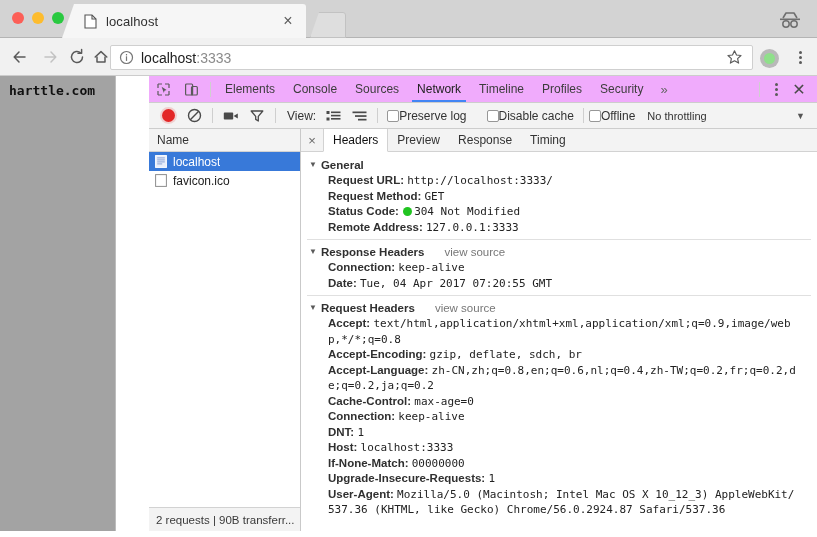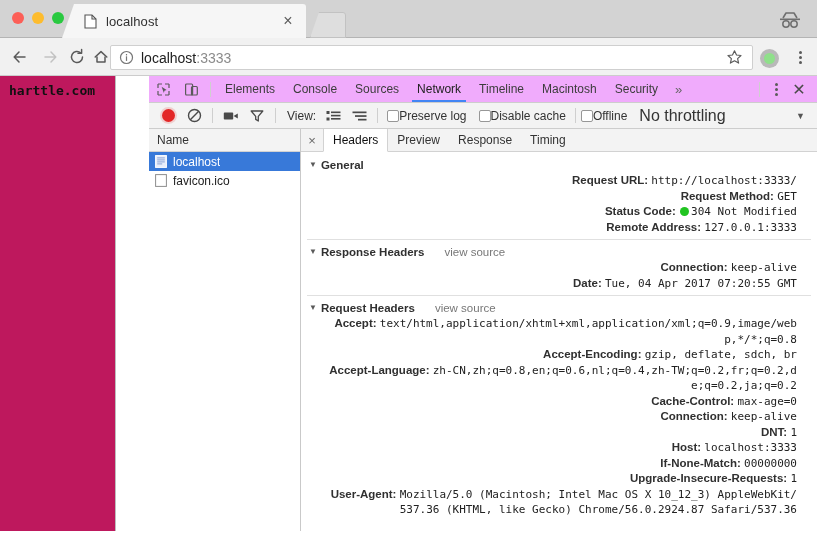--- a/index.html
+++ b/index.html
@@ -99,21 +99,21 @@
   .avatar i { display:block; width: 11px; height: 11px; border-radius: 50%; background: #8fe08a; }
   .menu-dots {
     position: absolute; left: 792px; top: 9px; width: 16px; height: 20px;
     display: flex; flex-direction: column; align-items: center; justify-content: center; gap: 2px;
   }
   .menu-dots span { width: 3px; height: 3px; border-radius: 50%; background: #5a5a5a; display:block; }
 
   
   .viewport {
     position: absolute; left: 0; top: 76px; width: 116px; height: 455px;
-    background: #be185d; border-right: 1px solid #bdbdbd;
+    background: #a3a3a3; border-right: 1px solid #bdbdbd;
   }
   .page-text {
     position: absolute; left: 9px; top: 7px;
     font-family: "DejaVu Sans Mono", "Liberation Mono", monospace;
     font-size: 13px; font-weight: bold; color: #111;
   }
 
   
   .devtools {
     position: absolute; left: 149px; top: 76px; width: 668px; height: 455px;
@@ -157,21 +157,21 @@
     box-shadow: 0 0 0 2px rgba(227,38,38,0.17);
   }
   .nw-btn { width: 26px; height: 24px; display:flex; align-items:center; justify-content:center; color:#4a4a4a; }
   .nw-label { font-size: 12px; color: #333; margin: 0 4px 0 6px; }
   .cb-wrap { display: flex; align-items: center; margin-right: 4px; }
   .cb {
     width: 12px; height: 12px; border: 1px solid #979797; border-radius: 2px;
     background: #fff; display:block; flex:none;
   }
   .cb-text { font-size: 12px; color: #333; white-space: nowrap; }
-  .throttle-text { font-size: 16px; color: #333; margin-left: 8px; white-space: nowrap; }
+  .throttle-text { font-size: 11px; color: #333; margin-left: 8px; white-space: nowrap; }
   .throttle-caret { margin-left: auto; margin-right: 12px; font-size: 9px; color: #555; }
 
   
   .dt-body { position: relative; height: calc(455px - 27px - 26px); display: flex; }
   .nw-left {
     position: relative; width: 152px; border-right: 1px solid #c9c9c9;
     background: #fff; display: flex; flex-direction: column;
   }
   .nw-left-head {
     height: 23px; background: #f3f3f3; border-bottom: 1px solid #d2d2d2;
@@ -215,21 +215,20 @@
     display: flex; align-items: center; gap: 4px;
     font-size: 11.5px; font-weight: bold; color: #303030;
     padding: 1px 0 2px 8px;
   }
   .caret { font-size: 8px; color: #5a5a5a; display: inline-block; line-height: 1; }
   .view-source { font-weight: normal; color: #777; margin-left: 16px; font-size: 11.5px; }
   .kv {
     padding-left: 27px; padding-right: 20px;
     font-size: 11.5px; color: #222; line-height: 15.5px;
     word-break: break-all;
-    text-align: right;
   }
   .k { font-weight: bold; color: #303030; }
   .v { font-family: "DejaVu Sans Mono", "Liberation Mono", monospace; font-size: 11px; color: #222; }
   .status-dot {
     display: inline-block; width: 9px; height: 9px; border-radius: 50%;
     background: #21c421; margin: 0 2px 0 1px; vertical-align: -1px;
   }
   .divider { height: 1px; background: #e0e0e0; margin: 4px 6px 5px 6px; }
 </style>
 </head>
@@ -338,21 +337,21 @@
               <rect x="7.5" y="4.5" width="5.8" height="8.5" rx="1" fill="none" stroke="#5a5a5a" stroke-width="1.2"></rect>
             </svg>
       </span>
       <span class="vsep"></span>
 
       <span class="dt-tab">Elements</span>
       <span class="dt-tab">Console</span>
       <span class="dt-tab">Sources</span>
       <span class="dt-tab active">Network</span>
       <span class="dt-tab">Timeline</span>
-      <span class="dt-tab">Macintosh</span>
+      <span class="dt-tab">Profiles</span>
       <span class="dt-tab">Security</span>
       <span class="dt-more">»</span>
 
       <span class="dt-right">
         <span class="vsep"></span>
         <span class="dt-kebab">
               <span></span>
               <span></span>
               <span></span>
             </span>
@@ -399,21 +398,21 @@
               <rect x="3" y="5.2" width="11.5" height="1.7" fill="#4a4a4a"></rect>
               <rect x="6" y="8.8" width="8.5" height="1.7" fill="#4a4a4a"></rect>
             </svg>
       </span>
       <span class="vsep"></span>
 
       <span class="cb-wrap" style="margin-left:4px;">
         <span class="cb"></span>
         <span class="cb-text">Preserve log</span>
       </span>
-      <span class="cb-wrap" style="margin-left:8px;">
+      <span class="cb-wrap" style="margin-left:16px;">
         <span class="cb"></span>
         <span class="cb-text">Disable cache</span>
       </span>
       <span class="vsep"></span>
       <span class="cb-wrap">
         <span class="cb"></span>
         <span class="cb-text">Offline</span>
       </span>
       <span class="throttle-text">No throttling</span>
       <span class="throttle-caret">▼</span>
@@ -440,20 +439,21 @@
           </div>
           <div class="req-row">
             <span class="req-ico">
               <svg width="12" height="13" viewBox="0 0 12 13">
                     <rect x="0.6" y="0.6" width="10.8" height="11.8" fill="#fff" stroke="#8d8d8d" stroke-width="1"></rect>
                   </svg>
             </span>
             <span class="req-name">favicon.ico</span>
           </div>
         </div>
+        <div class="nw-status">2 requests | 90B transferr...</div>
       </div>
 
       <div class="nw-right">
         <div class="sub-tabbar">
           <span class="sub-close">×</span>
           <span class="sub-tab active">Headers</span>
           <span class="sub-tab">Preview</span>
           <span class="sub-tab">Response</span>
           <span class="sub-tab">Timing</span>
         </div>

